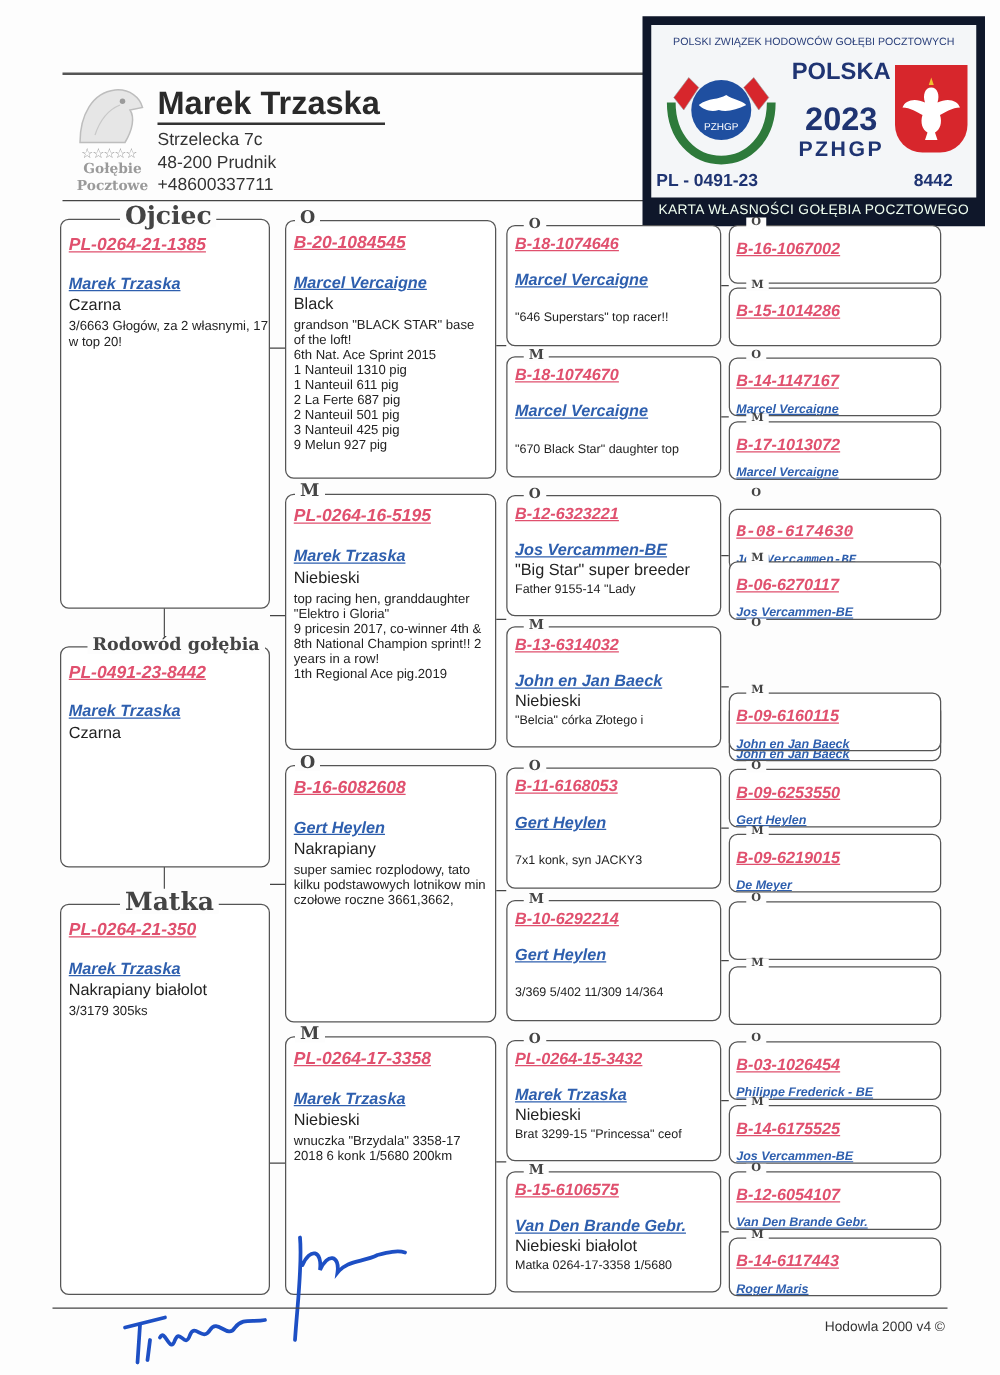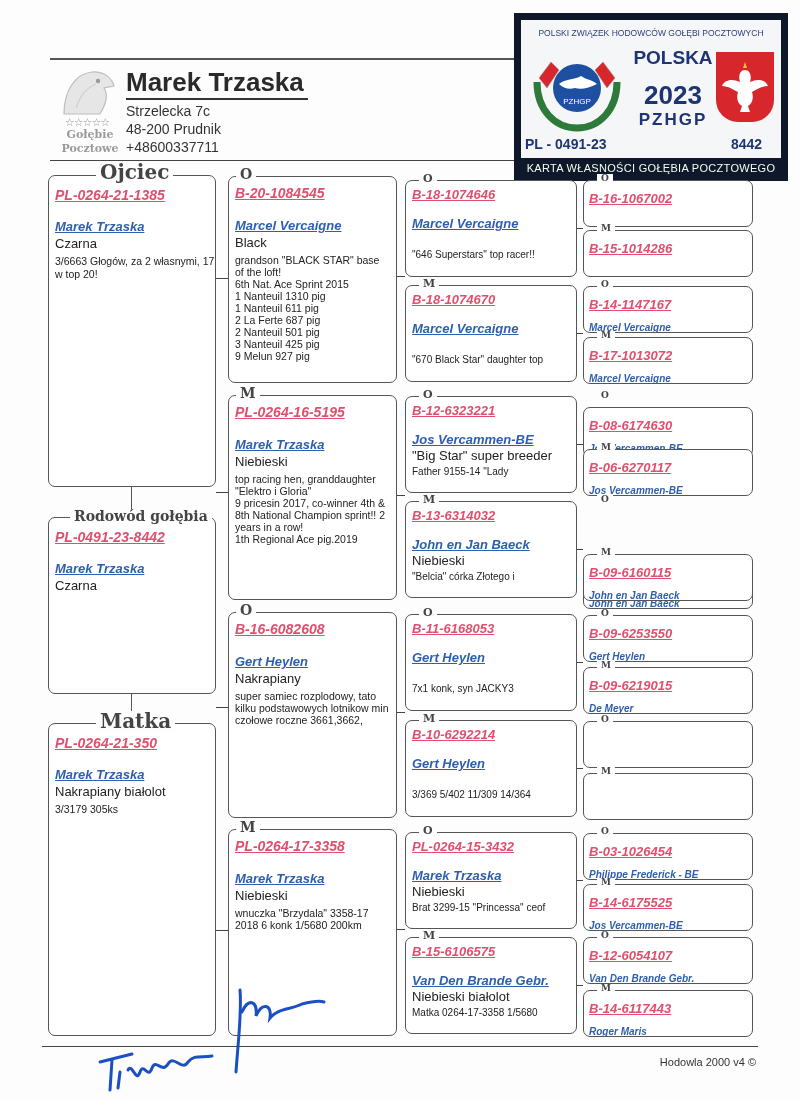--- a/index.html
+++ b/index.html
@@ -274,21 +274,21 @@
     <div class="box g4" style="left: 583px; top: 286px; width: 170px; height: 47px;">
       <span class="ring">B-14-1147167</span>
       <span class="breeder">Marcel Vercaigne</span>
     </div>
     <div class="box-label lbl-xs" style="left: 597px; top: 280px;">O</div>
     <div class="box g4" style="left: 583px; top: 337px; width: 170px; height: 47px;">
       <span class="ring">B-17-1013072</span>
       <span class="breeder">Marcel Vercaigne</span>
     </div>
     <div class="box-label lbl-xs" style="left: 597px; top: 331px;">M</div>
-    <div class="box g4" style="left: 583px; top: 407px; width: 170px; height: 50px;">
+    <div class="box g4" style="left: 583px; top: 407px; width: 170px; height: 50px; font-family: Liberation Mono, monospace;">
       <span class="ring">B-08-6174630</span>
       <span class="breeder">Jos Vercammen-BE</span>
     </div>
     <div class="box-label lbl-xs" style="left: 597px; top: 391px;">O</div>
     <div class="box g4" style="left: 583px; top: 449px; width: 170px; height: 47px;">
       <span class="ring">B-06-6270117</span>
       <span class="breeder">Jos Vercammen-BE</span>
     </div>
     <div class="box-label lbl-xs" style="left: 597px; top: 443px;">M</div>
     <div class="box g4" style="left: 583px; top: 514px; width: 170px; height: 47px; margin-top: 48px;">

